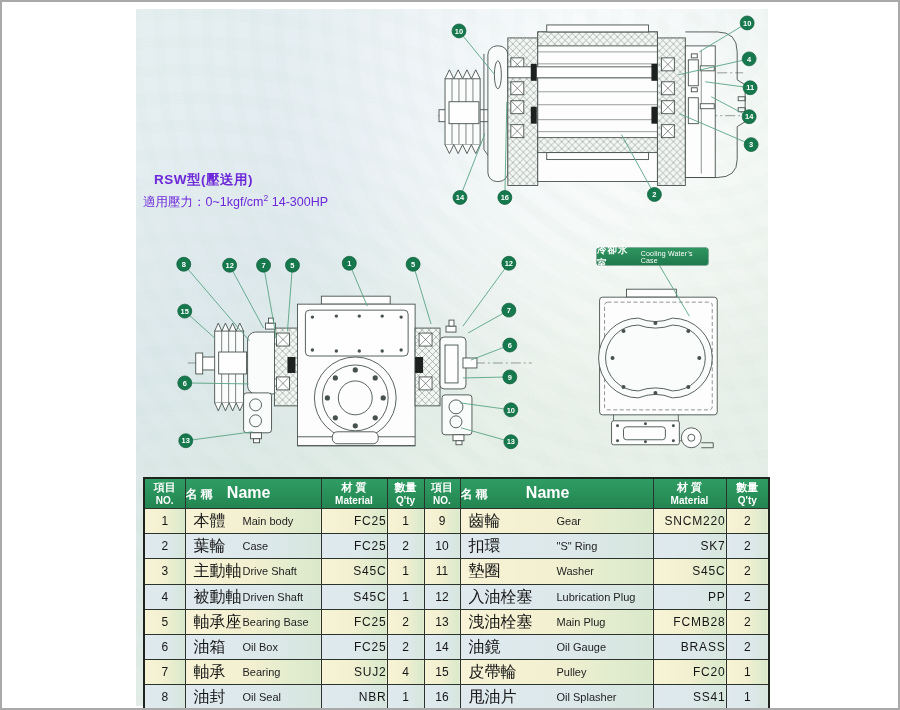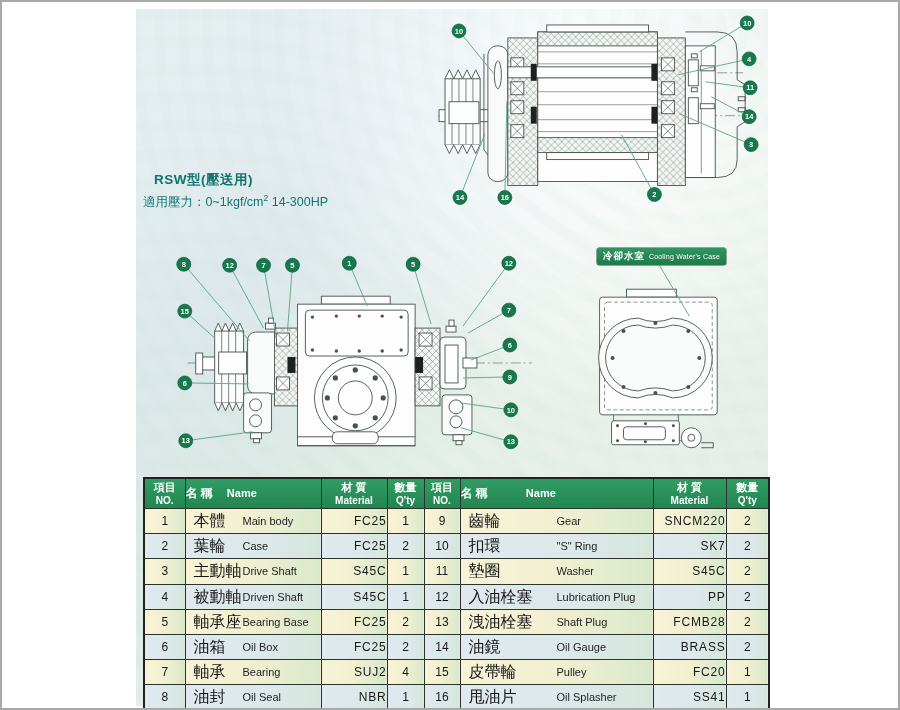--- a/index.html
+++ b/index.html
@@ -9,37 +9,37 @@
   .scan{position:absolute;left:134px;top:7px;width:632px;height:697px;
     background:
       radial-gradient(circle at 72% 12%, rgba(255,255,255,0.95), rgba(255,255,255,0) 42%),
       radial-gradient(circle at 18% 78%, rgba(188,214,198,0.28), rgba(255,255,255,0) 55%),
       linear-gradient(135deg,#e6eff0 0%,#e2ebf1 28%,#ecf3ed 58%,#e1eae4 100%);}
   .waves{position:absolute;left:0;top:0;width:100%;height:100%;opacity:.5;pointer-events:none;
     background:
       repeating-radial-gradient(circle at 88% 2%, rgba(150,195,170,0.06) 0 10px, transparent 10px 24px),
       repeating-radial-gradient(circle at 8% 98%, rgba(150,195,170,0.05) 0 12px, transparent 12px 28px);}
   svg.art{position:absolute;left:134px;top:7px;width:632px;height:697px;}
-  .model-block{position:absolute;left:141px;top:169px;color:#0f766e;}
+  .model-block{position:absolute;left:141px;top:169px;color:#6d28d9;}
   .model-title{font-size:13.5px;font-weight:bold;letter-spacing:.5px;margin-left:11px;}
   .pressure{font-size:12.5px;margin-top:4px;}
   .pressure sup{font-size:8.5px;}
-  .cooling-label{position:absolute;left:595px;top:246px;width:129px;height:17px;
+  .cooling-label{position:absolute;left:595px;top:246px;width:111px;height:17px;
      background:linear-gradient(#2f9560,#1f7a4c);border-radius:2px;color:#fff;
      display:flex;align-items:center;justify-content:center;gap:4px;box-shadow:0 0 0 .5px #156243;}
   .cooling-label .zh{font-size:9.5px;font-weight:bold;letter-spacing:1px;}
   .cooling-label .en{font-size:7px;letter-spacing:.2px;}
   table.parts{position:absolute;left:141px;top:475px;width:625px;border-collapse:collapse;
      table-layout:fixed;border:2px solid #1f241f;}
   table.parts th,table.parts td{border:1px solid #2c332c;padding:0;overflow:hidden;white-space:nowrap;}
   table.parts th{height:29px;background:linear-gradient(#2f9d63,#238551);color:#fff;font-weight:bold;vertical-align:middle;}
   .h2l{line-height:1.15;font-size:11px;}
   .h2l .sm{font-size:10px;font-weight:bold;}
   th.h-name{text-align:left;padding-left:10px;font-size:12px;}
-  th.h-name .en{font-size:11px;font-weight:bold;margin-left:14px;}
+  th.h-name .en{font-size:16px;font-weight:bold;margin-left:14px;}
   th.h-name2 .en{margin-left:38px;}
   table.parts td{height:24.2px;color:#161616;vertical-align:middle;}
   tr.odd td{background:linear-gradient(90deg,#f8f3d6 0%,#f2f0d0 48%,#e3ecce 78%,#d9e8ca 100%);}
   tr.even td{background:linear-gradient(90deg,#dfe9ee 0%,#dce8ea 60%,#d6e6dc 100%);}
   td.c-no,td.c-qty{text-align:center;font-size:12px;}
   td.c-mat{text-align:right;font-size:12px;letter-spacing:.8px;}
   td.c-name{position:relative;}
   td.c-name .zh{position:absolute;left:8px;top:50%;transform:translateY(-50%);font-size:16px;}
   td.c-name .en{position:absolute;left:57px;top:50%;transform:translateY(-50%);font-size:11px;color:#222;}
   td.c-name.r .en{left:96px;}
@@ -475,21 +475,21 @@
         <td class="c-no">5</td>
         <td class="c-name">
             <span class="zh">軸承座</span>
             <span class="en">Bearing Base</span>
           </td>
         <td class="c-mat">FC25</td>
         <td class="c-qty">2</td>
         <td class="c-no">13</td>
         <td class="c-name r">
             <span class="zh">洩油栓塞</span>
-            <span class="en">Shaft Plug</span>
+            <span class="en">Main Plug</span>
           </td>
         <td class="c-mat">FCMB28</td>
         <td class="c-qty">2</td>
       </tr>
       <tr class="even">
         <td class="c-no">6</td>
         <td class="c-name">
             <span class="zh">油箱</span>
             <span class="en">Oil Box</span>
           </td>

